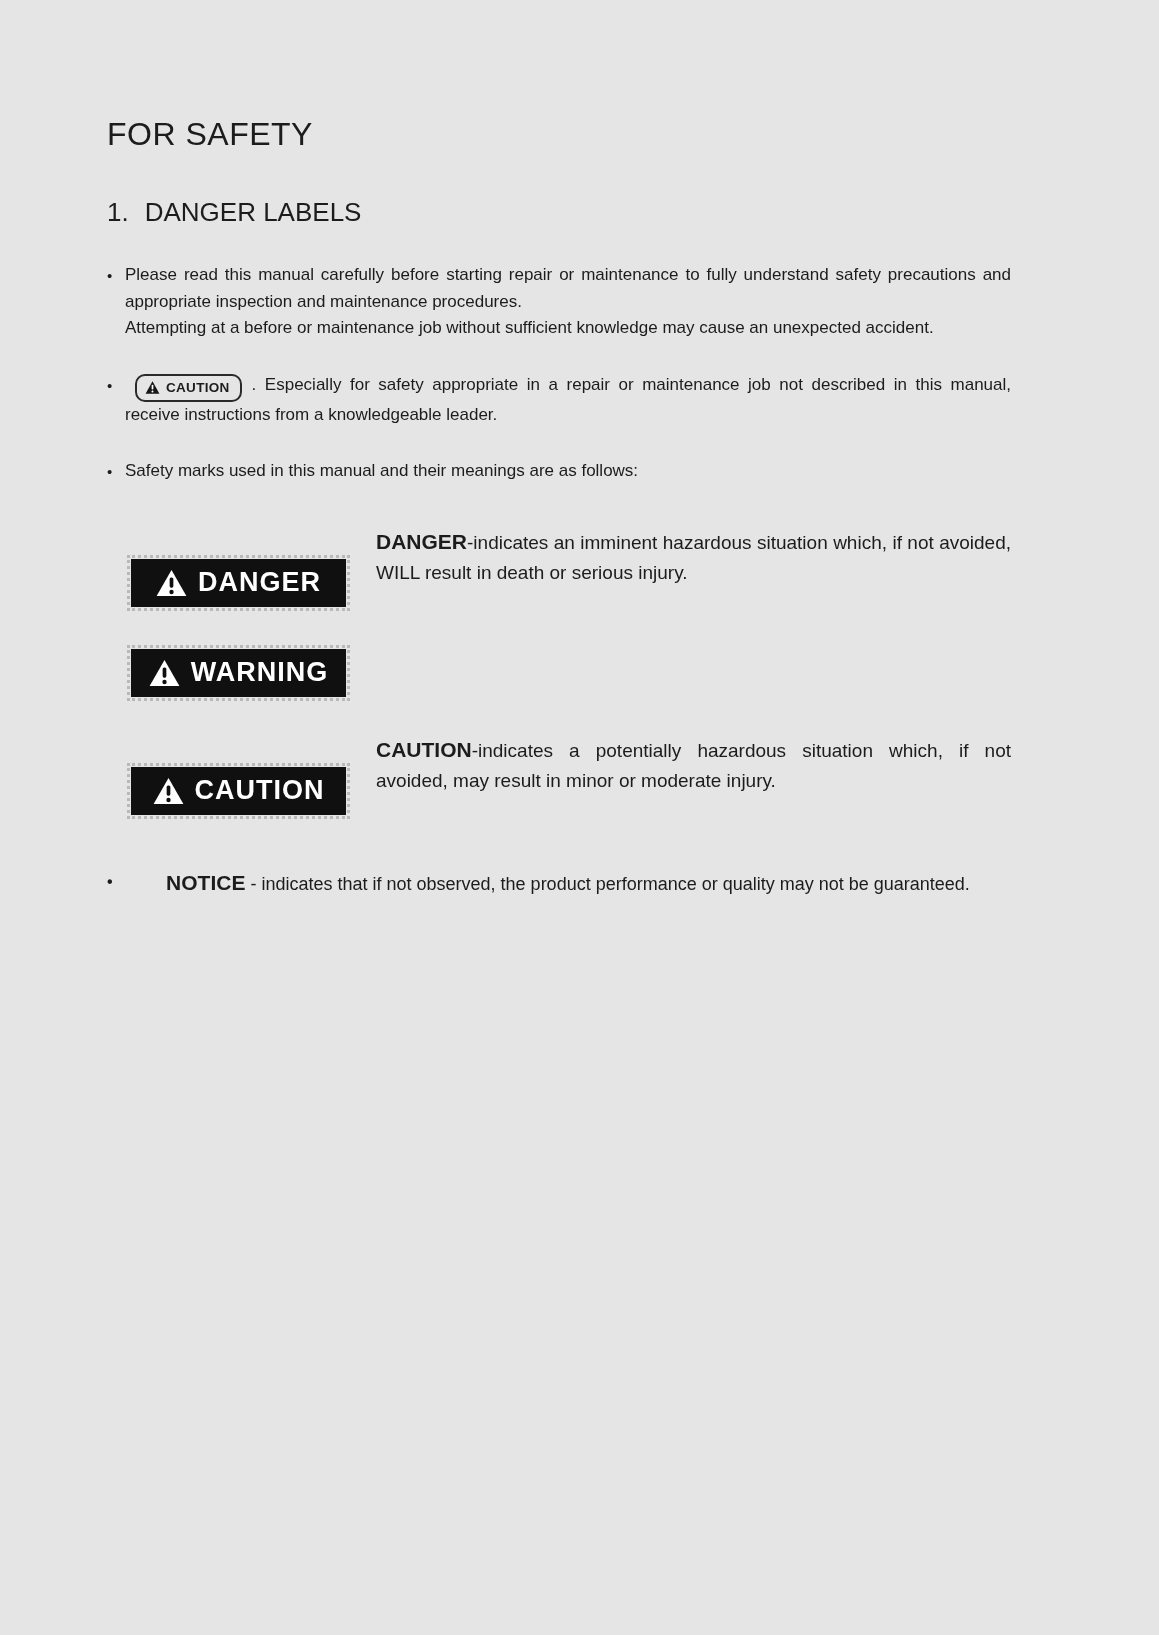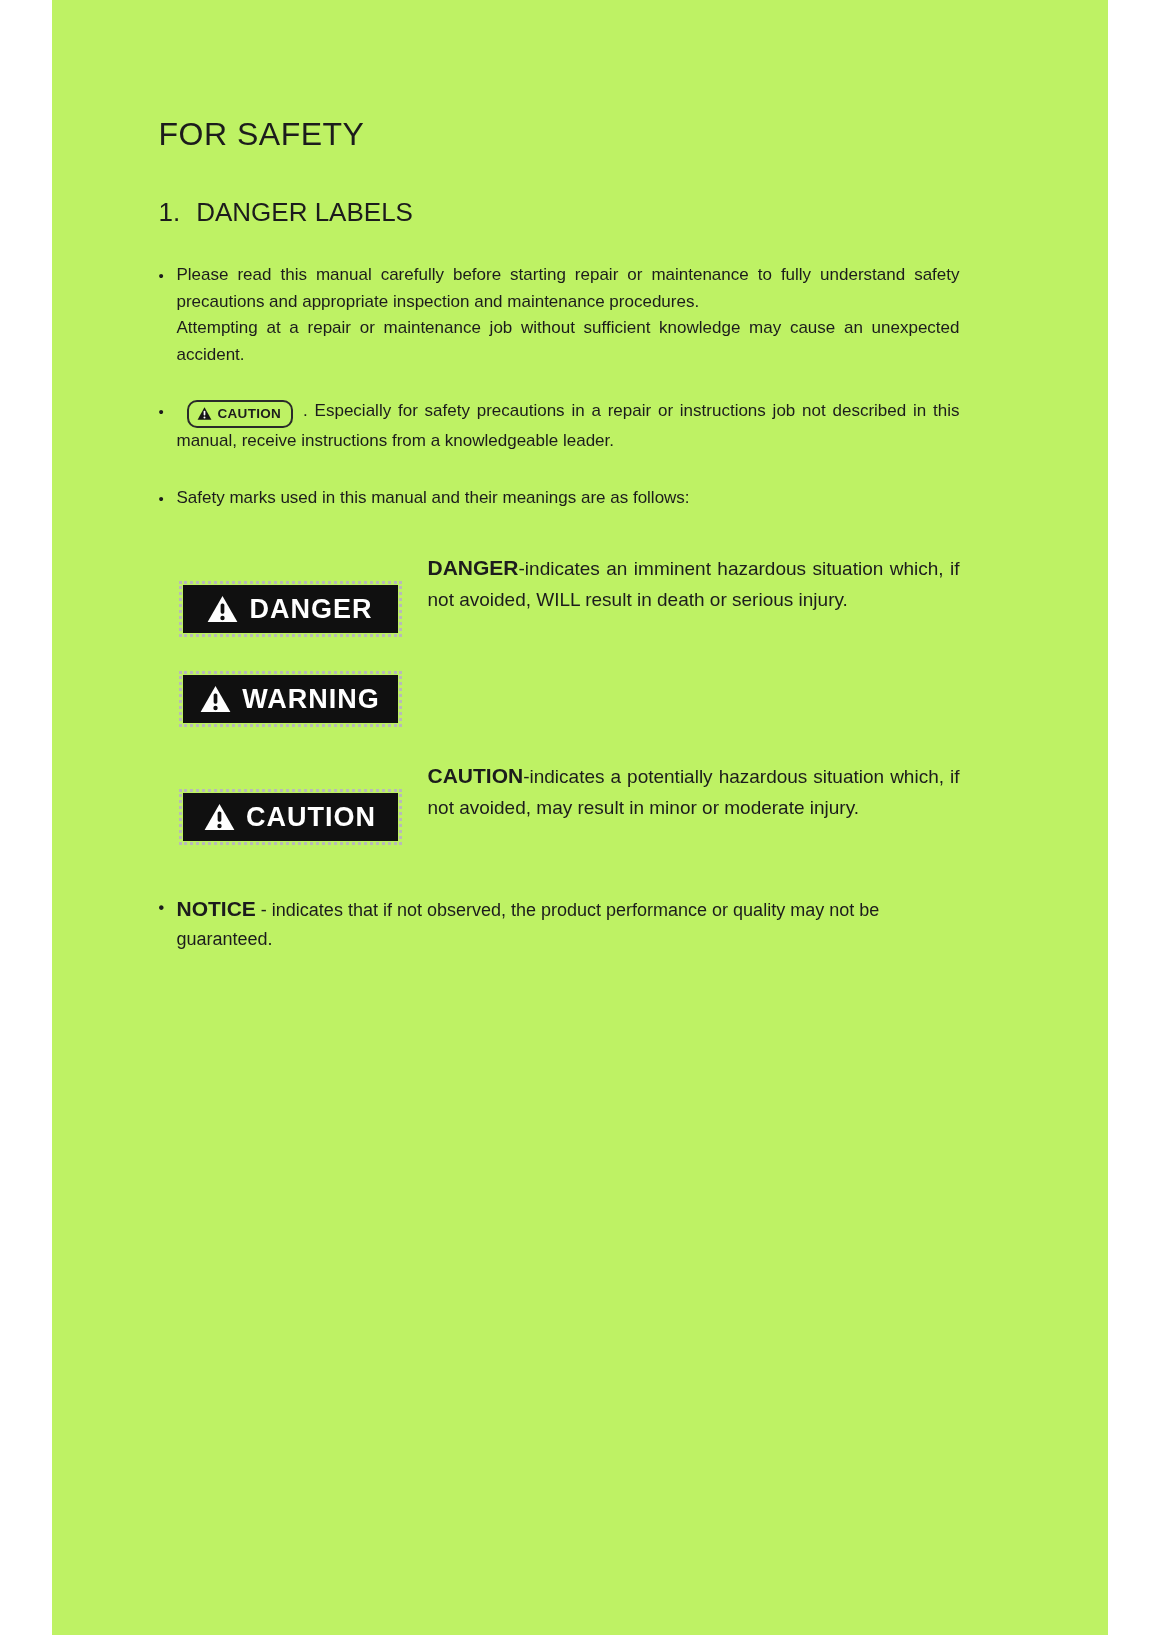--- a/index.html
+++ b/index.html
@@ -3,24 +3,24 @@
 <meta charset="utf-8">
 <style>
   * { box-sizing: border-box; }
   html, body { margin: 0; padding: 0; background: #ffffff; }
   body {
     font-family: "Liberation Sans", sans-serif;
     color: #1c1c1c;
     -webkit-font-smoothing: antialiased;
   }
   .page {
-    width: 1056px;
+    width: 1159px;
     min-height: 1635px;
     margin: 0 auto;
-    background: #bef264;
+    background: #e5e5e5;
     padding: 116px 148px 60px 107px;
     position: relative;
   }
   .doc-title {
     font-size: 32px;
     font-weight: 400;
     letter-spacing: 0.5px;
     margin: 0 0 44px 0;
   }
   .section-heading {
@@ -121,35 +121,35 @@
 
   <div class="section-heading">
     <span class="section-number">1.</span>
     <span>DANGER LABELS</span>
   </div>
 
   <div class="bullet">
     <span class="dot">•</span>
     <div class="btext">
       <p>Please read this manual carefully before starting repair or maintenance to fully understand safety precautions and appropriate inspection and maintenance procedures.</p>
-      <p>Attempting at a repair or maintenance job without sufficient knowledge may cause an unexpected accident.</p>
+      <p>Attempting at a before or maintenance job without sufficient knowledge may cause an unexpected accident.</p>
     </div>
   </div>
 
   <div class="bullet">
     <span class="dot">•</span>
     <div class="btext">
       <p><span class="inline-caution">
             <svg viewBox="0 0 100 90" width="15" height="13" aria-hidden="true">
               <path d="M50 2 L98 88 L2 88 Z" fill="#161616"></path>
               <rect x="44" y="26" width="12" height="32" rx="5" fill="#ffffff"></rect>
               <circle cx="50" cy="72" r="7" fill="#ffffff"></circle>
             </svg>
             <span>CAUTION</span>
-          </span><span>. Especially for safety precautions in a repair or instructions job not described in this manual, receive instructions from a knowledgeable leader.</span></p>
+          </span><span>. Especially for safety appropriate in a repair or maintenance job not described in this manual, receive instructions from a knowledgeable leader.</span></p>
     </div>
   </div>
 
   <div class="bullet">
     <span class="dot">•</span>
     <div class="btext">
       <p>Safety marks used in this manual and their meanings are as follows:</p>
     </div>
   </div>
 
@@ -187,16 +187,16 @@
         </svg>
         <span>CAUTION</span>
       </div>
       <p class="mark-desc"><span class="term">CAUTION</span><span>-indicates a potentially hazardous situation which, if not avoided, may result in minor or moderate injury.</span></p>
     </div>
 
   </div>
 
   <div class="notice-bullet">
     <span class="dot">•</span>
-    <p style="margin:0; flex:1;"><span class="term">NOTICE</span><span> - indicates that if not observed, the product performance or quality may not be guaranteed.</span></p>
+    <p style="margin:0; flex:1;text-align:center;"><span class="term">NOTICE</span><span> - indicates that if not observed, the product performance or quality may not be guaranteed.</span></p>
   </div>
 
 </div>
 
 </body></html>

